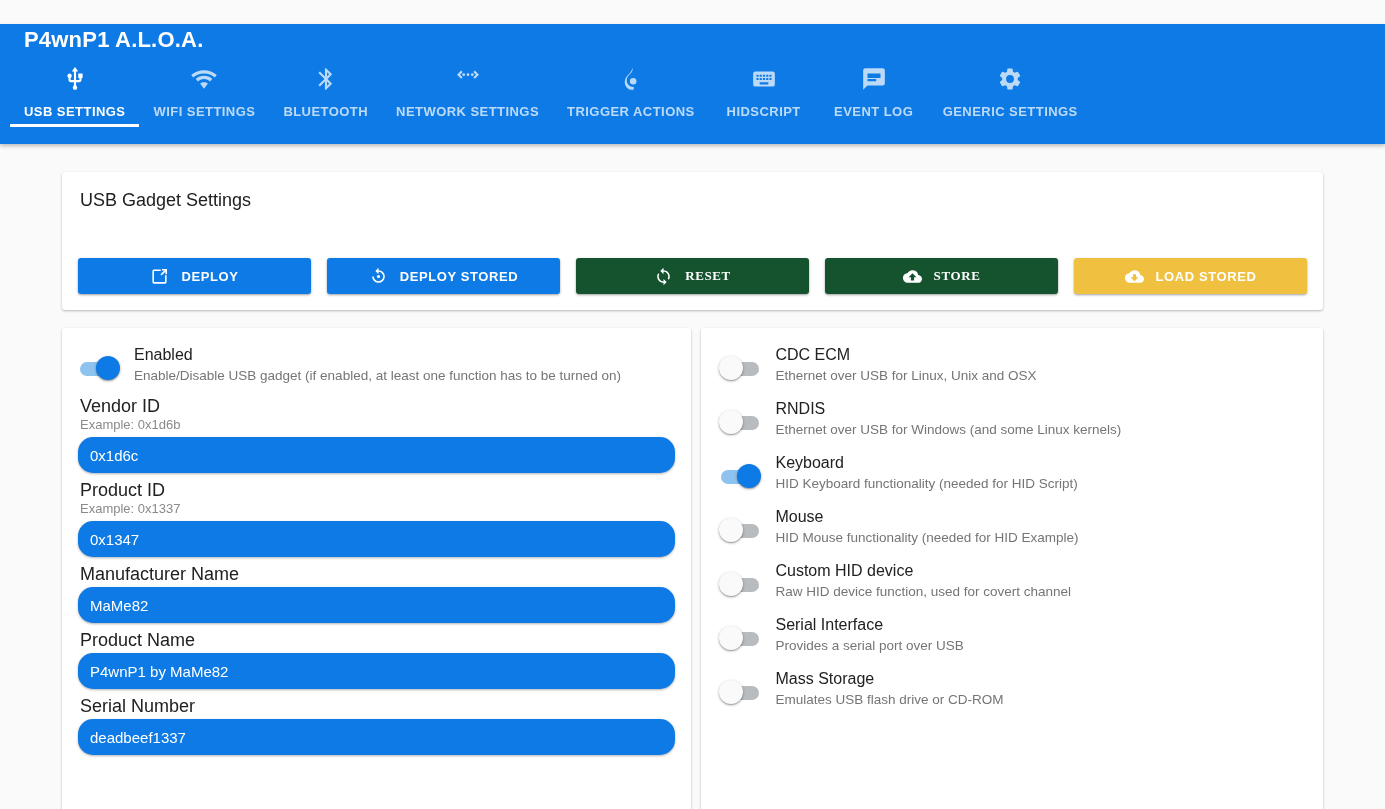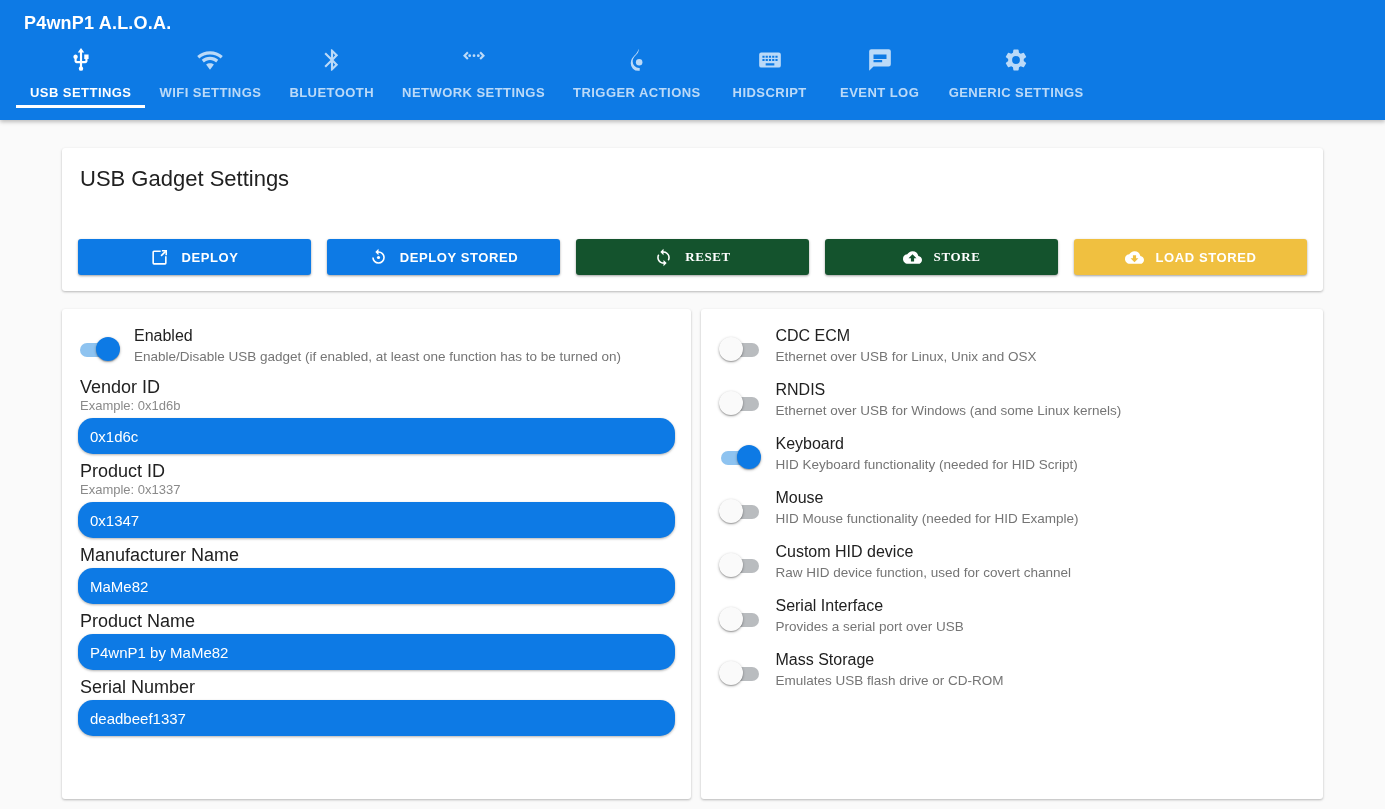--- a/index.html
+++ b/index.html
@@ -13,30 +13,31 @@
 
   
   .appbar {
     background: #0d7ae5;
     height: 120px;
     position: relative;
     box-shadow: 0 2px 4px rgba(0,0,0,0.25);
   }
   .appbar-title {
     color: #ffffff;
-    font-size: 18px;
+    font-size: 22px;
     font-weight: bold;
-    padding: 13px 0 0 24px;
+    padding: 3px 0 0 24px;
     letter-spacing: .2px;
+    margin-top: 24px;
   }
   .tabs {
     display: flex;
     align-items: flex-start;
     height: 72px;
-    padding-left: 16px;
+    padding-left: 10px;
     margin-top: 2px;
   }
   .tab {
     position: relative;
     min-width: 110px;
     padding: 4px 14px 0 14px;
     text-align: center;
     cursor: pointer;
     color: rgba(255,255,255,0.72);
     height: 72px;
@@ -72,21 +73,21 @@
 
   .card {
     background: #ffffff;
     border-radius: 3px;
     box-shadow: 0 1px 3px rgba(0,0,0,0.16), 0 1px 2px rgba(0,0,0,0.12);
   }
 
   
   .top-card { padding: 18px 16px 16px 16px; }
   .top-card-title {
-    font-size: 22px;
+    font-size: 18px;
     color: #212121;
     padding: 0 2px 0 2px;
     margin-bottom: 17px;
   }
   .btn-row { display: flex; gap: 16px; margin-top: 47px; }
   .btn {
     flex: 1;
     height: 36px;
     border: none;
     border-radius: 3px;

